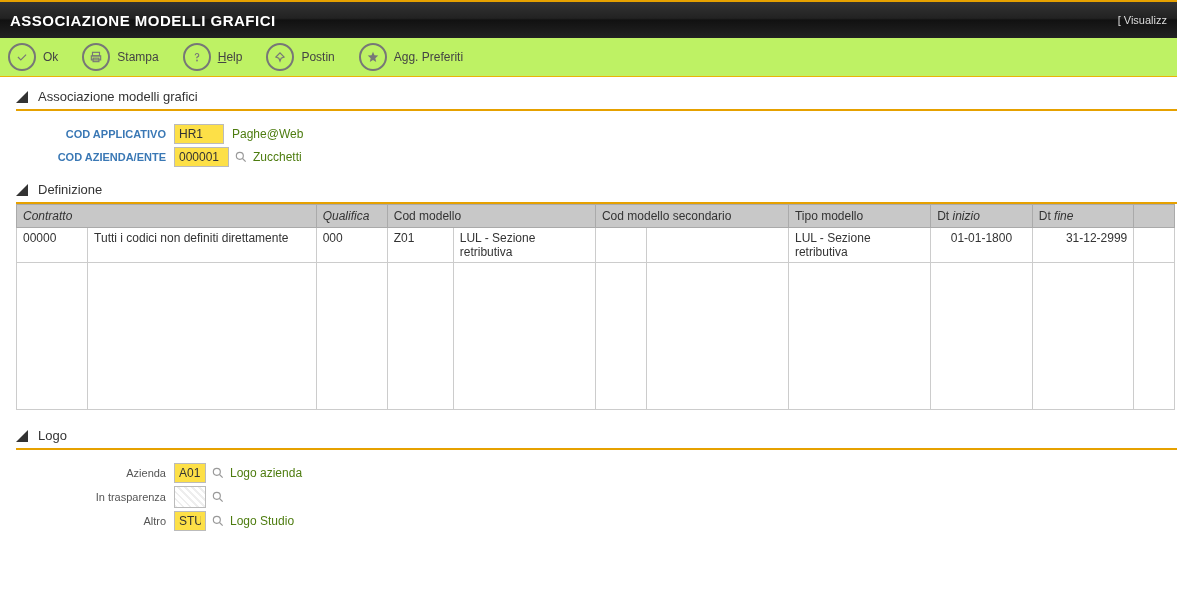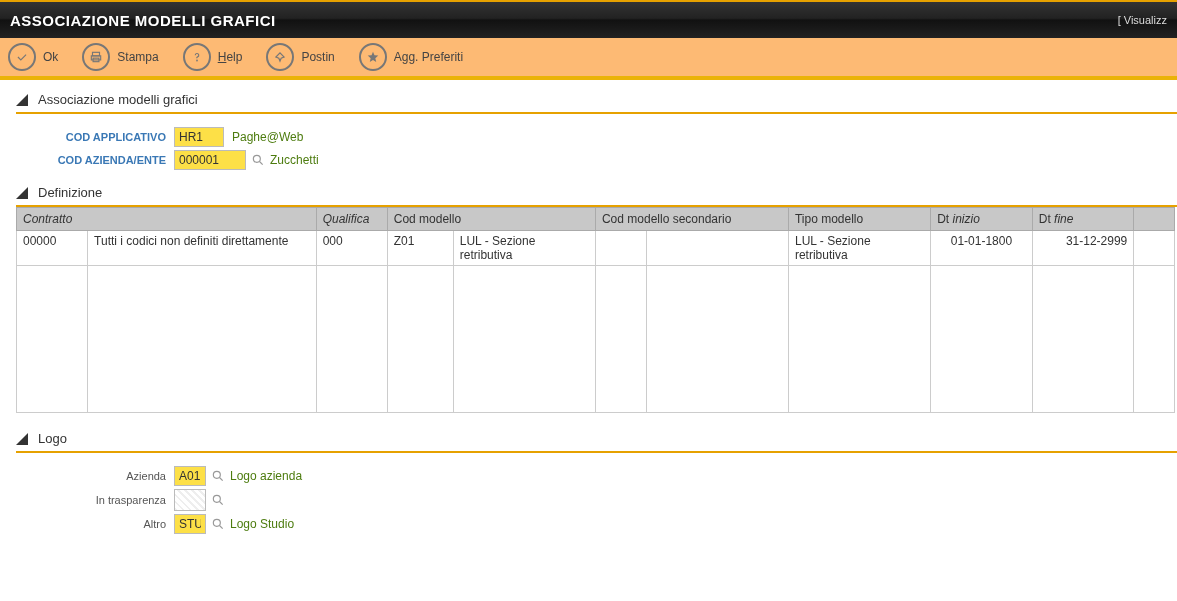--- a/index.html
+++ b/index.html
@@ -1,35 +1,35 @@
 <!DOCTYPE html>
 <html><head>
 <meta charset="utf-8">
 <style>
   html,body{margin:0;padding:0;font-family:Arial,Helvetica,sans-serif;font-size:12px;color:#333;background:#fff;}
   .titlebar{background:linear-gradient(to bottom,#333 0%,#222 45%,#111 50%,#222 100%);border-top:2px solid #e6a100;height:36px;display:flex;align-items:center;justify-content:space-between;padding:0 10px;color:#fff;}
   .titlebar-text{font-size:15px;font-weight:bold;letter-spacing:0.5px;}
   .titlebar-right{color:#ddd;font-size:11px;}
-  .toolbar{height:38px;display:flex;align-items:center;border-bottom:4px solid #eab308;padding-left:8px;background:#fdba74;}
+  .toolbar{height:38px;display:flex;align-items:center;border-bottom:1px solid #eab308;padding-left:8px;background:#bef264;}
   .tbitem{display:flex;align-items:center;margin-right:24px;cursor:pointer;color:#444;}
   .tbicon{width:24px;height:24px;border:2px solid #777;border-radius:50%;display:flex;align-items:center;justify-content:center;margin-right:7px;color:#777;}
   .tbicon svg{width:14px;height:14px;stroke:#777;fill:none;stroke-width:2;}
   .tblabel{font-size:12px;}
   .underline{text-decoration:underline;}
   .page{padding:8px 0 20px 16px;}
   .section-header{display:flex;align-items:center;border-bottom:2px solid #e6a100;padding:4px 0 5px 0;margin-right:0;}
   .section-header .tri{width:0;height:0;border-style:solid;border-width:0 0 12px 12px;border-color:transparent transparent #333 transparent;margin-right:10px;}
   .section-header .label{font-size:13px;color:#333;}
   .form-area{padding:10px 0 8px 0;}
   .form-row{display:flex;align-items:center;margin:3px 0;}
   .form-label{width:150px;text-align:right;padding-right:8px;font-size:11px;color:#3a78b5;font-weight:bold;}
   .form-label.plain{color:#555;font-weight:normal;}
   .input{border:1px solid #bbb;background:#fde047;height:20px;box-sizing:border-box;padding:0 4px;font-size:12px;color:#333;}
   .input.short{width:50px;}
-  .input.mid{width:72px;}
+  .input.mid{width:55px;}
   .desc{margin-left:8px;font-size:12px;color:#4d7c0f;width:300px;}
   .lookup{width:16px;height:16px;margin-left:4px;display:flex;align-items:center;justify-content:center;cursor:pointer;}
   .lookup svg{width:14px;height:14px;stroke:#999;fill:none;stroke-width:2;}
   .hatched{width:30px;height:20px;border:1px solid #bbb;background:repeating-linear-gradient(45deg,#eee,#eee 2px,#fff 2px,#fff 5px);}
   .tablewrap{margin-top:0;}
   table{border-collapse:collapse;width:calc(100% - 2px);table-layout:fixed;}
   thead th{background:#c8c8c8;border:1px solid #aaa;font-weight:normal;font-style:italic;color:#333;text-align:left;padding:4px 6px;font-size:12px;}
   thead th .norm{font-style:normal;}
   tbody td{border:1px solid #ccc;padding:3px 6px;font-size:12px;color:#333;vertical-align:top;height:16px;}
   tbody tr.spacer td{height:140px;border-top:none;}

